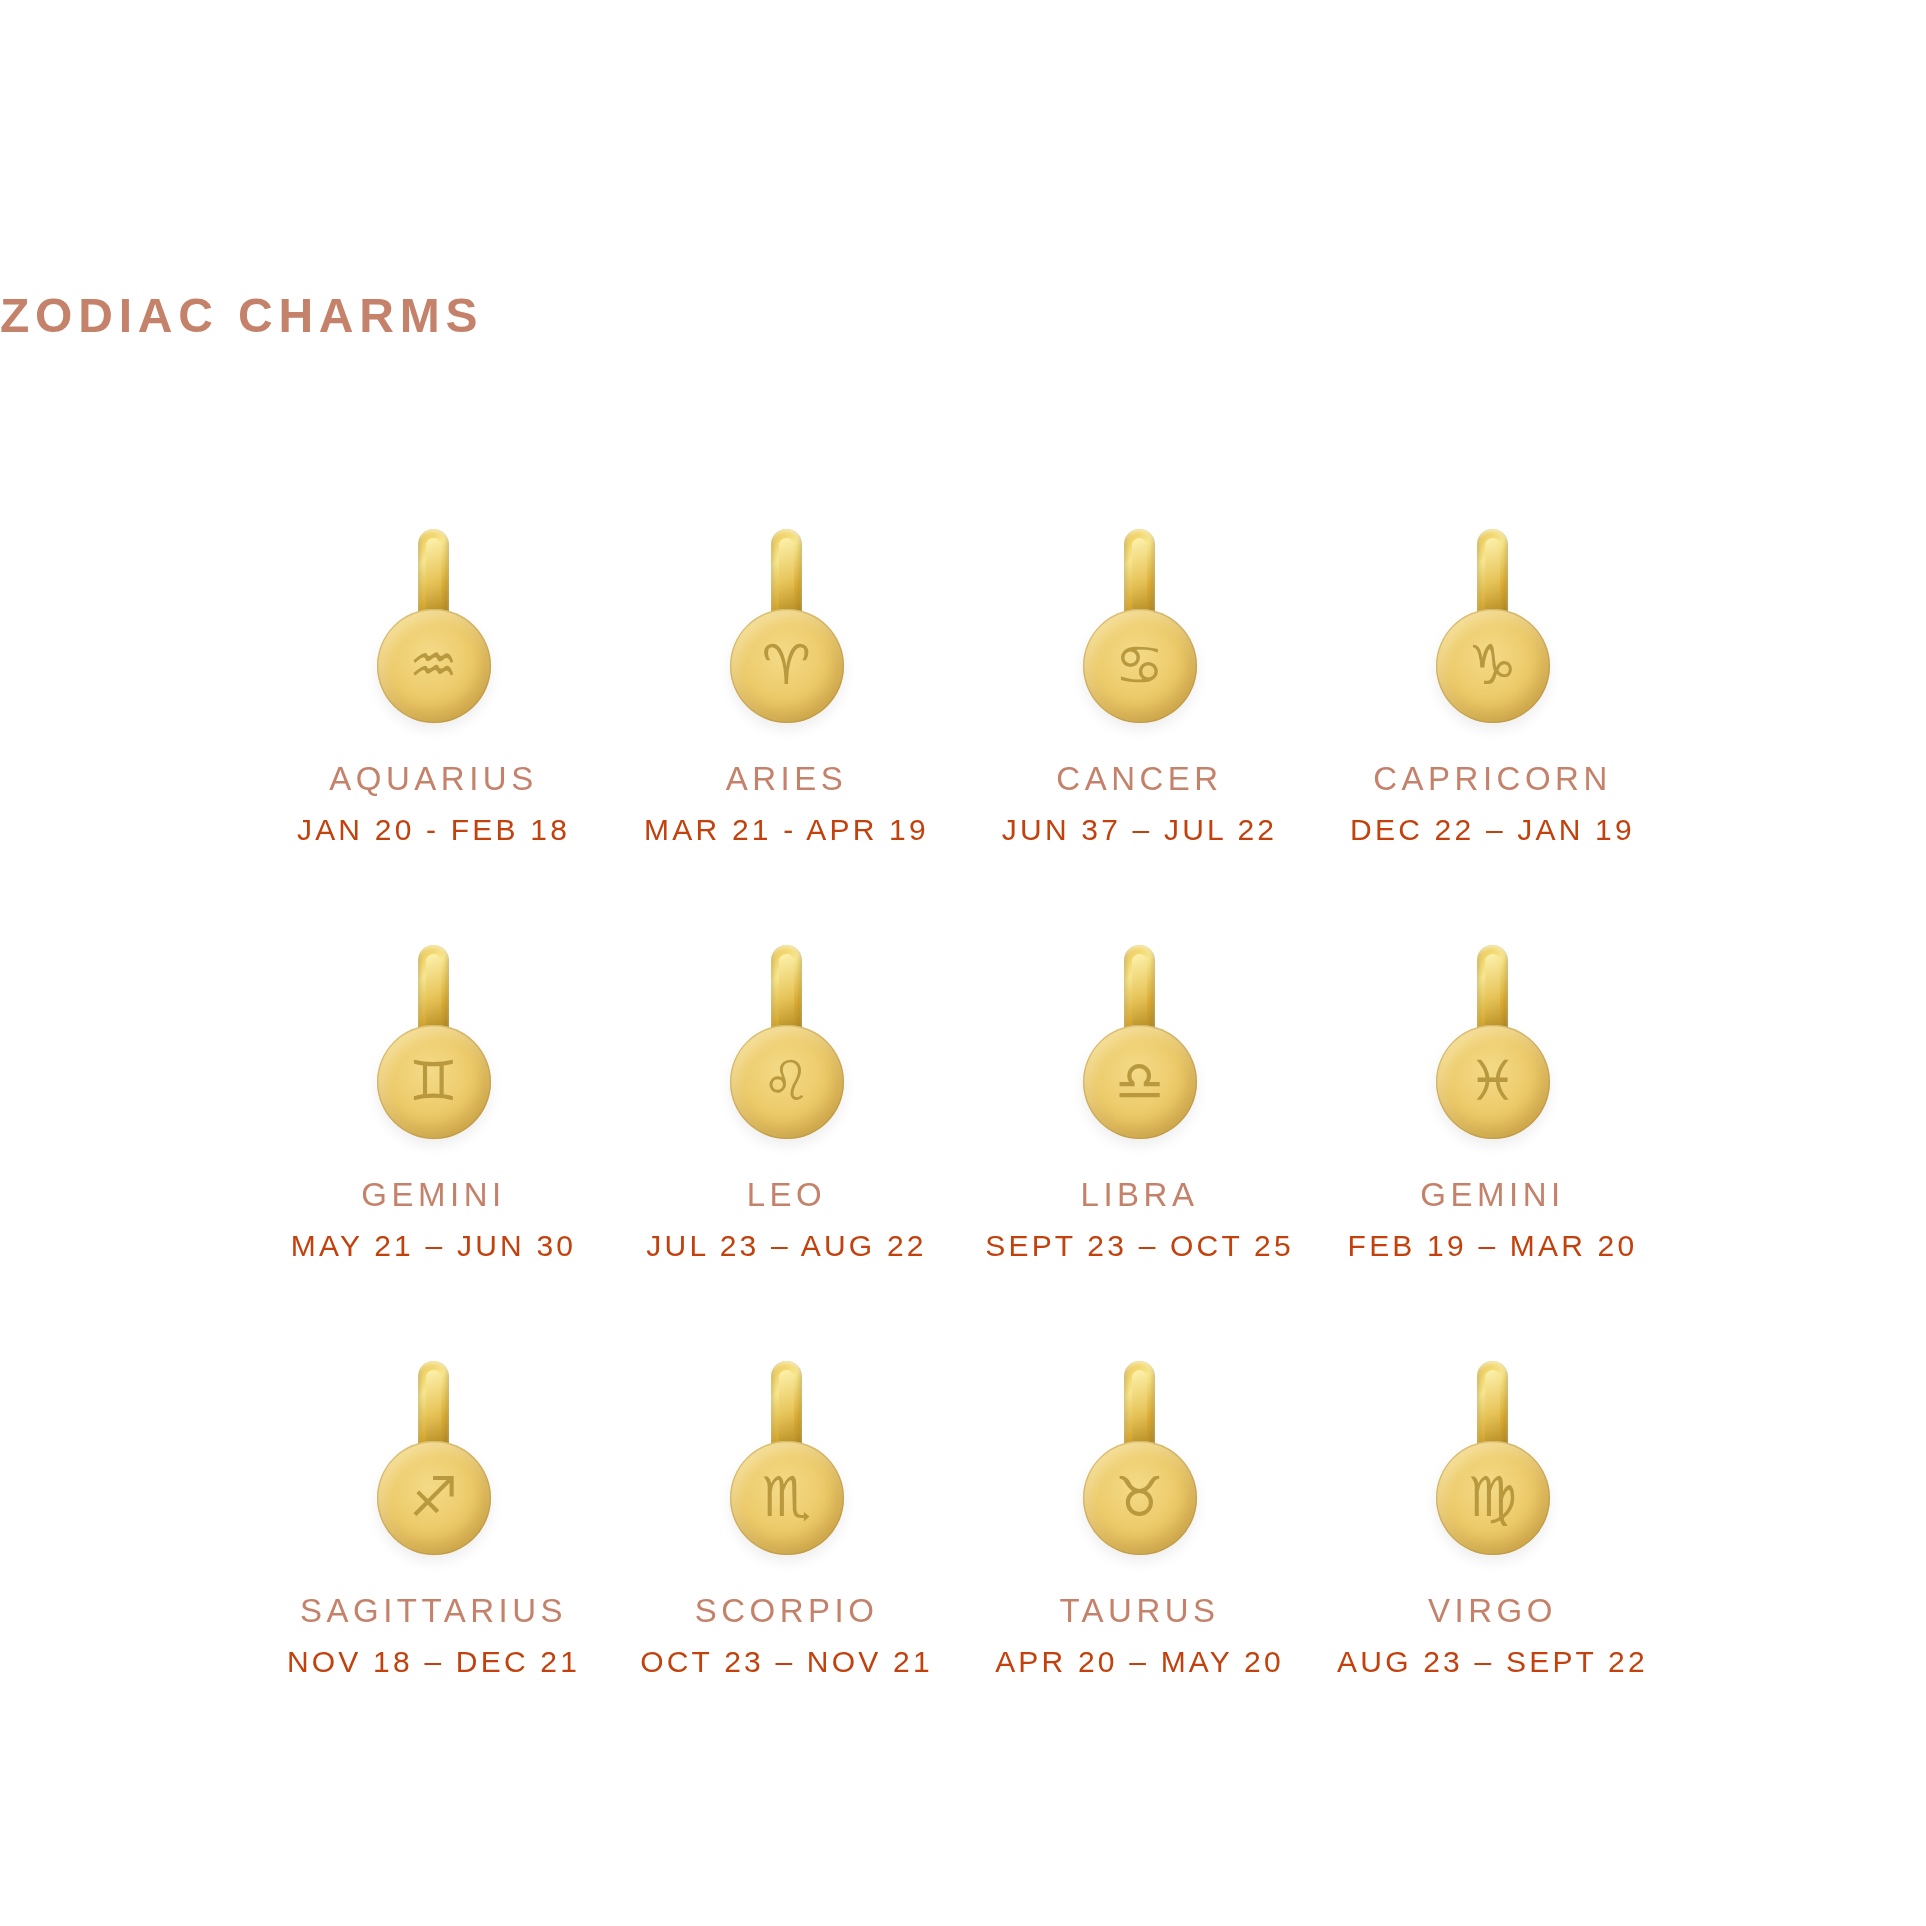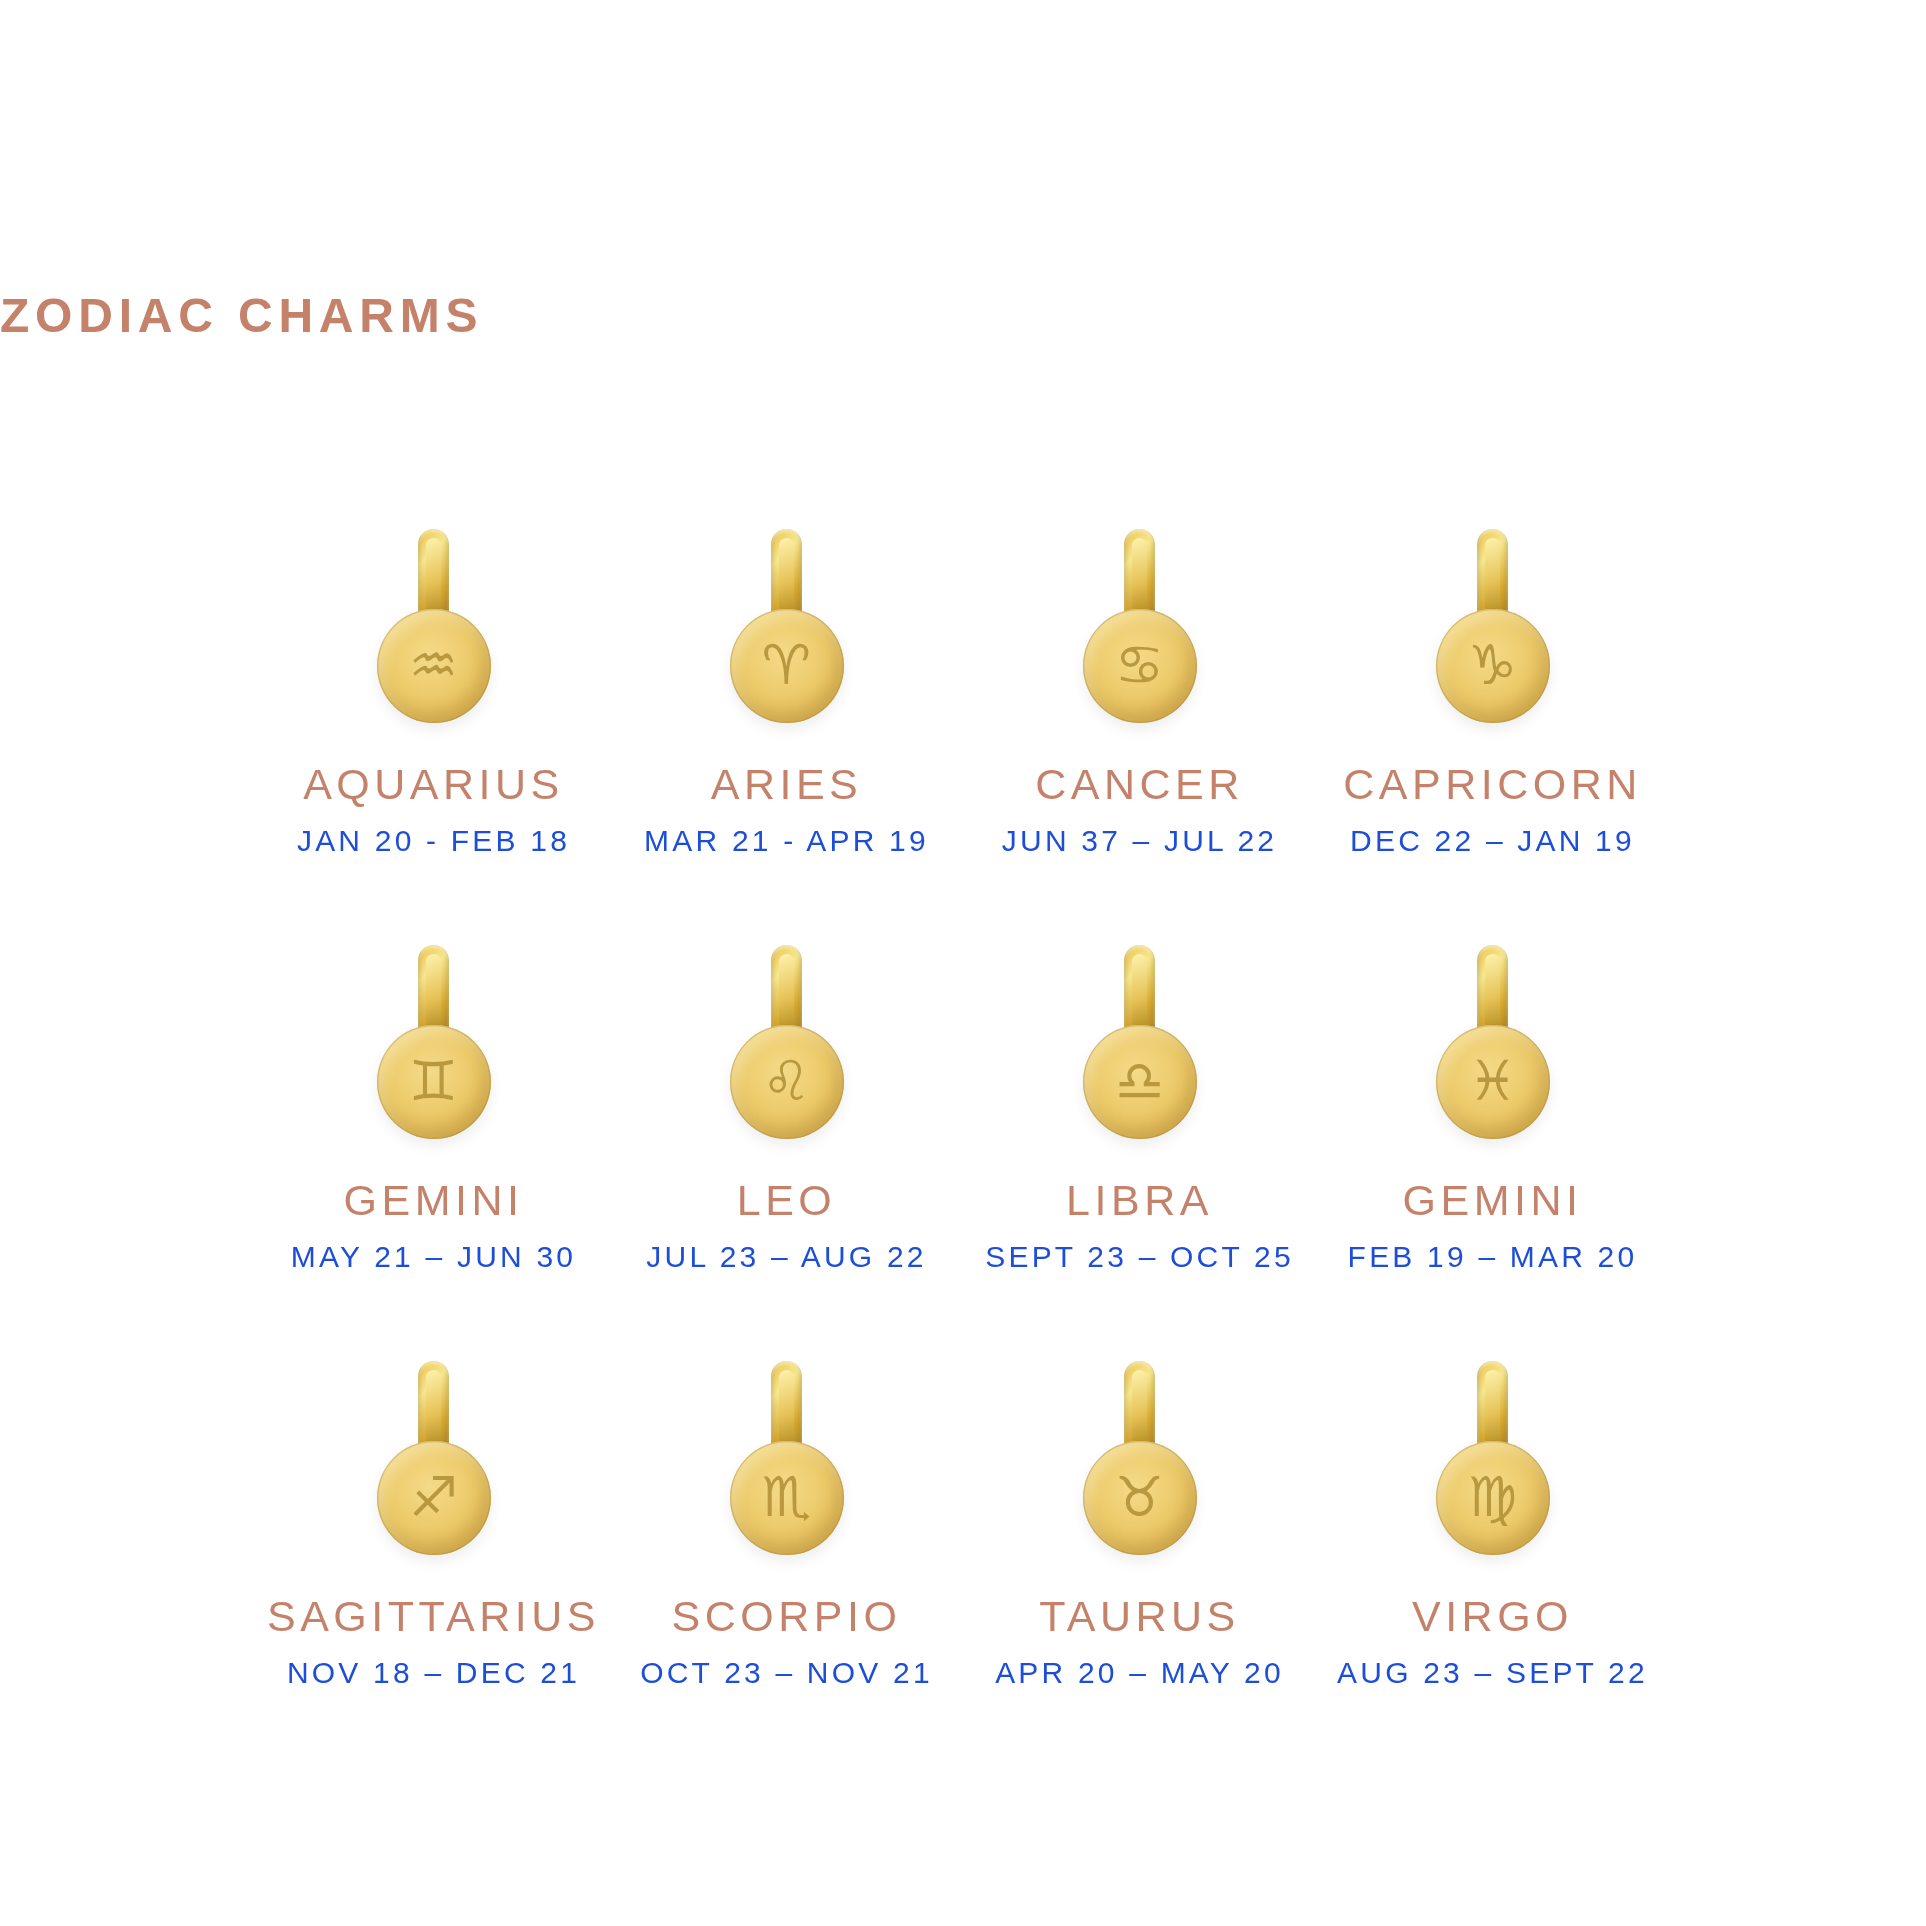--- a/index.html
+++ b/index.html
@@ -78,31 +78,31 @@
     font-family: "DejaVu Sans", sans-serif;
     font-size: 55px;
     line-height: 1;
     color: #b5943a;
     opacity: 0.92;
   }
 
   
   .charm-name {
     margin-top: 37px;
-    font-size: 43px;
+    font-size: 33px;
     letter-spacing: 4.5px;
     color: #c5826b;
     text-align: left;
     white-space: nowrap;
   }
   .charm-dates {
     margin-top: 15.4px;
     font-size: 30px;
     letter-spacing: 3.2px;
-    color: #1d4ed8;
+    color: #c2410c;
     text-align: right;
     white-space: nowrap;
   }
 </style>
 </head>
 <body>
 
 <h1 class="page-title">ZODIAC CHARMS</h1>
 
 <div class="charm-grid">

